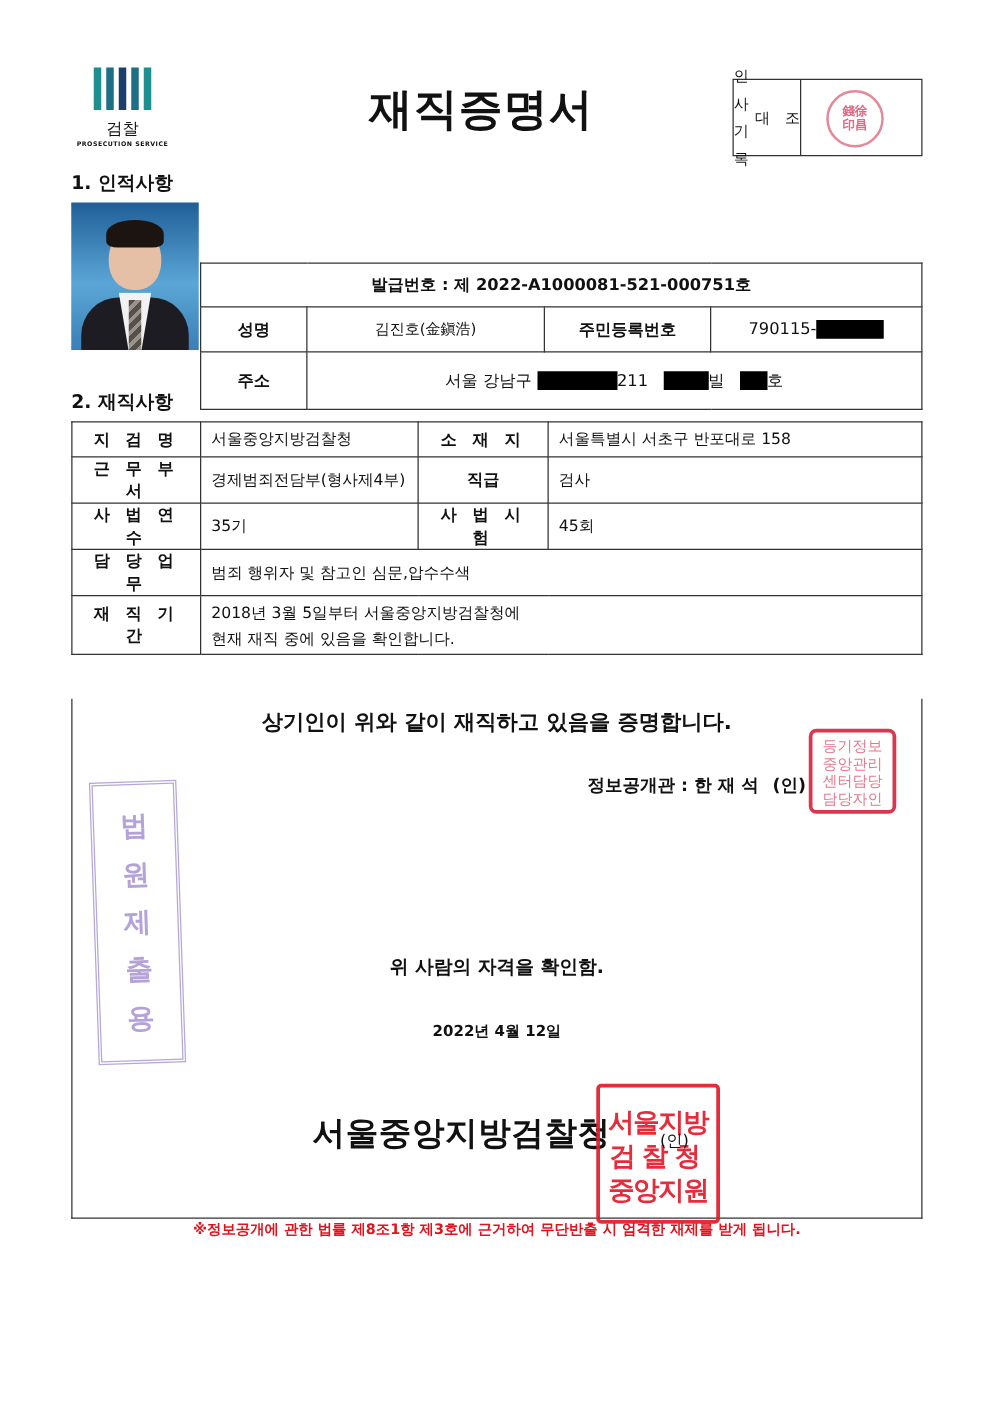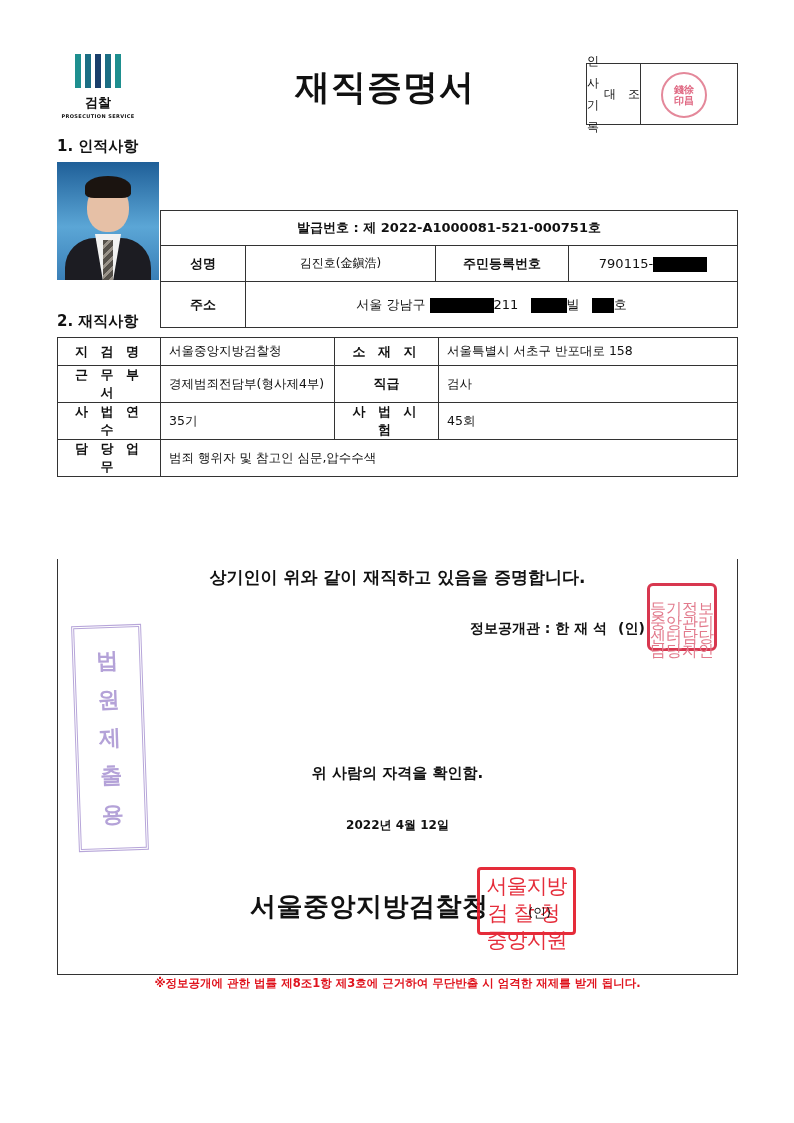--- a/index.html
+++ b/index.html
@@ -5,21 +5,21 @@
   * { box-sizing: border-box; margin: 0; padding: 0; }
   html, body { width: 794px; height: 1123px; background: #ffffff; overflow: hidden; }
   body { position: relative; font-family: "DejaVu Sans", "Liberation Sans", sans-serif; color: #111; }
 
   .abs { position: absolute; }
 
   
   .logo { left: 58px; top: 54px; width: 80px; height: 70px; }
   .logo-bars { position: absolute; left: 14px; top: 0; width: 52px; height: 36px; display: flex; gap: 4px; justify-content: center; }
   .bar { width: 6px; height: 34px; }
-  .logo-kr { position: absolute; left: 0; top: 40px; width: 80px; text-align: center; font-size: 13px; font-weight: bold; }
+  .logo-kr { position: absolute; left: 0; top: 40px; width: 80px; text-align: center; font-size: 13px; font-weight: normal; }
   .logo-en { position: absolute; left: 0; top: 59px; width: 80px; text-align: center; font-size: 5px; letter-spacing: 0.4px; font-weight: bold; }
 
   .doc-title { left: 260px; top: 64px; width: 250px; text-align: center; font-size: 35px; font-weight: bold; letter-spacing: 1px; }
 
   
   .approval { left: 586px; top: 63px; width: 152px; height: 62px; border: 1px solid #333; display: flex; }
   .approval-label { width: 54px; border-right: 1px solid #333; display: flex; flex-direction: row; justify-content: center; align-items: center; font-size: 12px; line-height: 22px; }
   .approval-seal { flex: 1; position: relative; }
   .round-seal { position: absolute; left: 20px; top: 8px; width: 46px; height: 46px; border: 2px solid #e4889a; border-radius: 50%; color: #e06a84; font-size: 10px; display: flex; align-items: center; justify-content: center; text-align: center; line-height: 11px; font-weight: bold; }
 
@@ -49,28 +49,28 @@
   .redact { display: inline-block; background: #000; height: 15px; vertical-align: middle; }
 
   
   .body-box { left: 57px; top: 559px; width: 681px; height: 416px; border: 1px solid #333; border-top: none; }
 
   .cert-line { left: 57px; top: 566px; width: 681px; text-align: center; font-size: 17px; font-weight: bold; }
   .officer { left: 470px; top: 620px; font-size: 14px; font-weight: bold; }
 
   .vert-stamp { left: 75px; top: 625px; width: 70px; height: 226px; border: 3px double #b7a6d9; transform: rotate(-2deg); display: flex; flex-direction: column; align-items: center; justify-content: space-around; padding: 14px 0; color: #b4a2d8; font-size: 22px; font-weight: bold; }
 
-  .sq-seal-small { left: 647px; top: 583px; width: 70px; height: 68px; border: 3px solid #d8374f; border-radius: 6px; color: #e27a8c; font-size: 16px; line-height: 14px; text-align: center; padding-top: 16px; }
+  .sq-seal-small { left: 647px; top: 583px; width: 70px; height: 68px; border: 3px solid #d8374f; border-radius: 6px; color: #e27a8c; font-size: 12px; line-height: 14px; text-align: center; padding-top: 4px; }
 
   .confirm { left: 57px; top: 764px; width: 681px; text-align: center; font-size: 15px; font-weight: bold; }
   .date { left: 57px; top: 817px; width: 681px; text-align: center; font-size: 12px; font-weight: bold; }
   .issuer { left: 250px; top: 889px; font-size: 26px; font-weight: bold; letter-spacing: 0.5px; }
   .in-mark { left: 528px; top: 904px; font-size: 13px; }
 
-  .big-seal { left: 477px; top: 867px; width: 99px; height: 68px; border: 3px solid #e31b2a; border-radius: 4px; color: #e31b2a; font-weight: normal; font-size: 21px; line-height: 27px; text-align: center; padding-top: 3px; letter-spacing: -1px; opacity: 0.92; }
+  .big-seal { left: 477px; top: 867px; width: 99px; height: 112px; border: 3px solid #e31b2a; border-radius: 4px; color: #e31b2a; font-weight: bold; font-size: 21px; line-height: 27px; text-align: center; padding-top: 15px; letter-spacing: -1px; opacity: 0.92; }
 
   .warning { left: 57px; top: 976px; width: 681px; text-align: center; font-size: 11.5px; font-weight: bold; color: #e0141e; }
 </style>
 </head>
 <body>
 
 <div class="abs logo">
   <div class="logo-bars">
     <div class="bar" style="background:#1e8f8f"></div>
     <div class="bar" style="background:#1c6f84"></div>
@@ -148,20 +148,27 @@
   <tr>
     <td class="lbl">사 법 연 수</td>
     <td>35기</td>
     <td class="lbl2">사 법 시 험</td>
     <td>45회</td>
   </tr>
   <tr>
     <td class="lbl">담 당 업 무</td>
     <td colspan="3">범죄 행위자 및 참고인 심문,압수수색</td>
   </tr>
+  <tr style="height:47px;">
+    <td class="lbl">재 직 기 간</td>
+    <td colspan="3" style="line-height:21px;">
+      <div>2018년 3월 5일부터 서울중앙지방검찰청에</div>
+      <div>현재 재직 중에 있음을 확인합니다.</div>
+    </td>
+  </tr>
 </tbody>
   </table>
 
 <div class="abs body-box"></div>
 
 <div class="abs cert-line">상기인이 위와 같이 재직하고 있음을 증명합니다.</div>
 
 <div class="abs sq-seal-small">
   등기정보<br>중앙관리<br>센터담당<br>담당자인
 </div>

